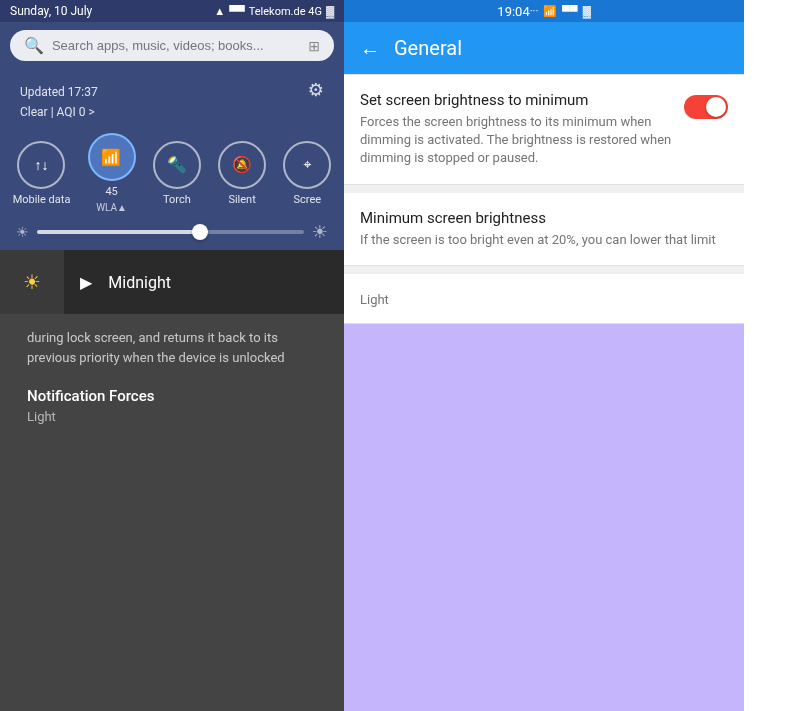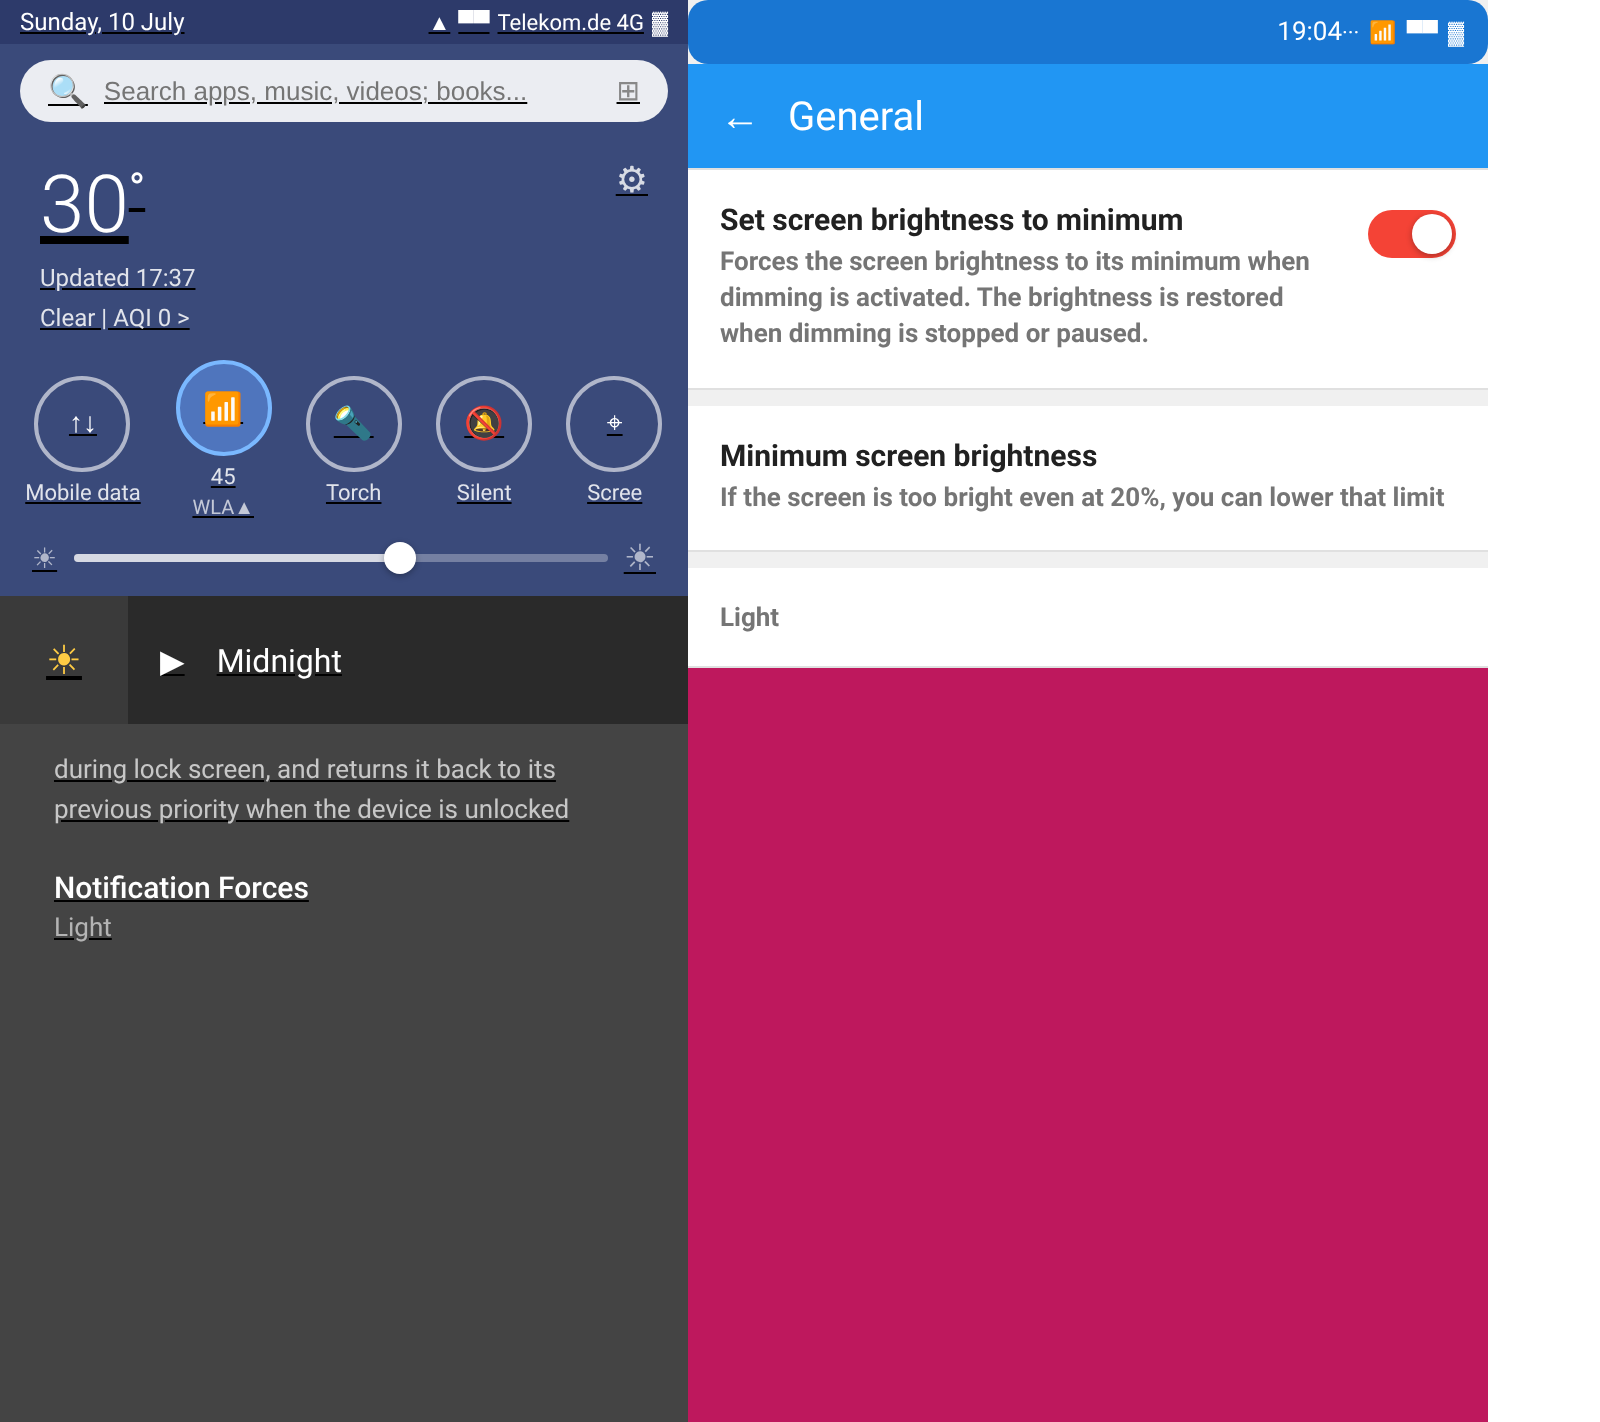--- a/index.html
+++ b/index.html
@@ -13,21 +13,20 @@
 
     
     .left-panel {
       width: 344px;
       height: 711px;
       background: #3a4a7a;
       position: relative;
       overflow: hidden;
       display: flex;
       flex-direction: column;
-      text-decoration: underline;
     }
 
     
     .status-bar-left {
       background: #2d3a6a;
       color: white;
       font-size: 12px;
       padding: 4px 10px;
       display: flex;
       align-items: center;
@@ -220,23 +219,22 @@
     }
 
     
     .status-bar-right {
       background: #1976d2;
       color: white;
       font-size: 13px;
       padding: 4px 12px;
       display: flex;
       align-items: center;
-      justify-content: flex-end;
-      height: 32px;
-      border-radius: 10px;
+      justify-content: center;
+      height: 22px;
     }
     .status-icons-right {
       display: flex;
       gap: 5px;
       align-items: center;
       font-size: 11px;
     }
 
     
     .settings-header {
@@ -253,23 +251,22 @@
       cursor: pointer;
     }
     .settings-title {
       font-size: 20px;
       font-weight: 400;
     }
 
     
     .settings-content {
       flex: 1;
-      background: #be185d;
+      background: #c4b5fd;
       overflow-y: auto;
-      font-weight: bold;
     }
 
     .setting-item {
       background: white;
       padding: 16px 16px;
       border-bottom: 1px solid #e0e0e0;
       display: flex;
       align-items: flex-start;
       justify-content: space-between;
       gap: 12px;
@@ -340,24 +337,20 @@
   </div>
 
   <div class="search-bar">
     <span>🔍</span>
     <input type="text" placeholder="Search apps, music, videos; books..." style="">
     <span style="color:#888;font-size:14px;">⊞</span>
   </div>
 
   <div class="weather-section">
     <div>
-      <div style="display:flex;align-items:flex-start">
-        <span class="weather-temp">30</span>
-        <span style="font-size:22px;color:white;margin-top:4px;">°</span>
-      </div>
       <div class="weather-info">Updated 17:37</div>
       <div class="weather-info">Clear | AQI 0 &gt;</div>
     </div>
     <span class="gear-icon">⚙</span>
   </div>
 
   <div class="quick-toggles">
 
     <div class="toggle-item">
       <div class="toggle-circle">

